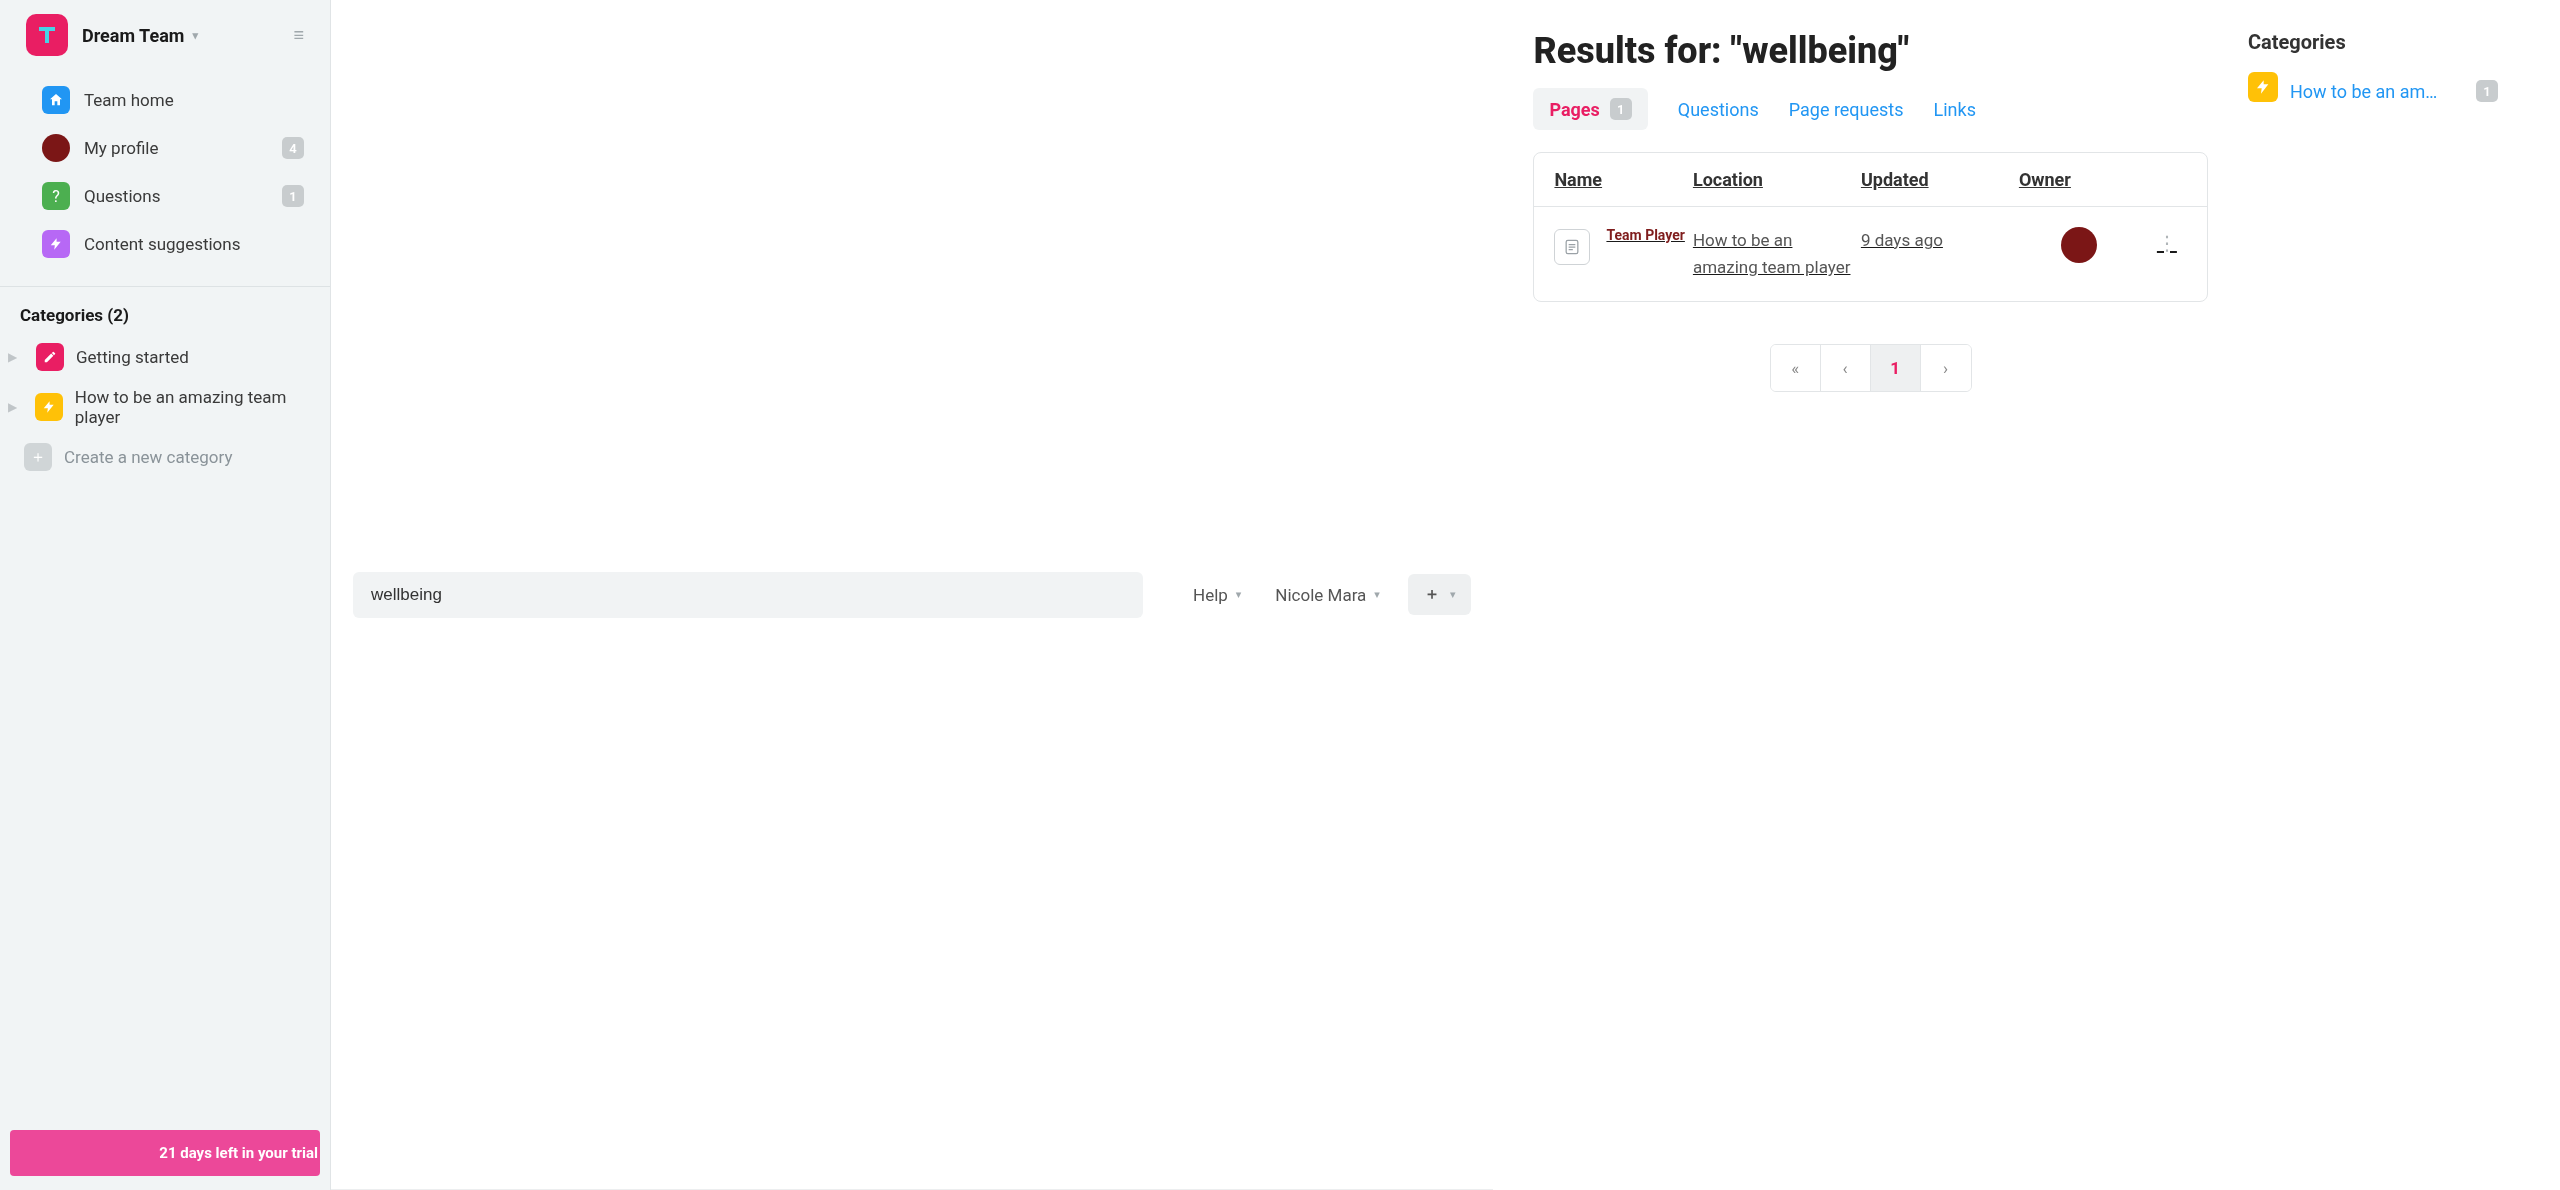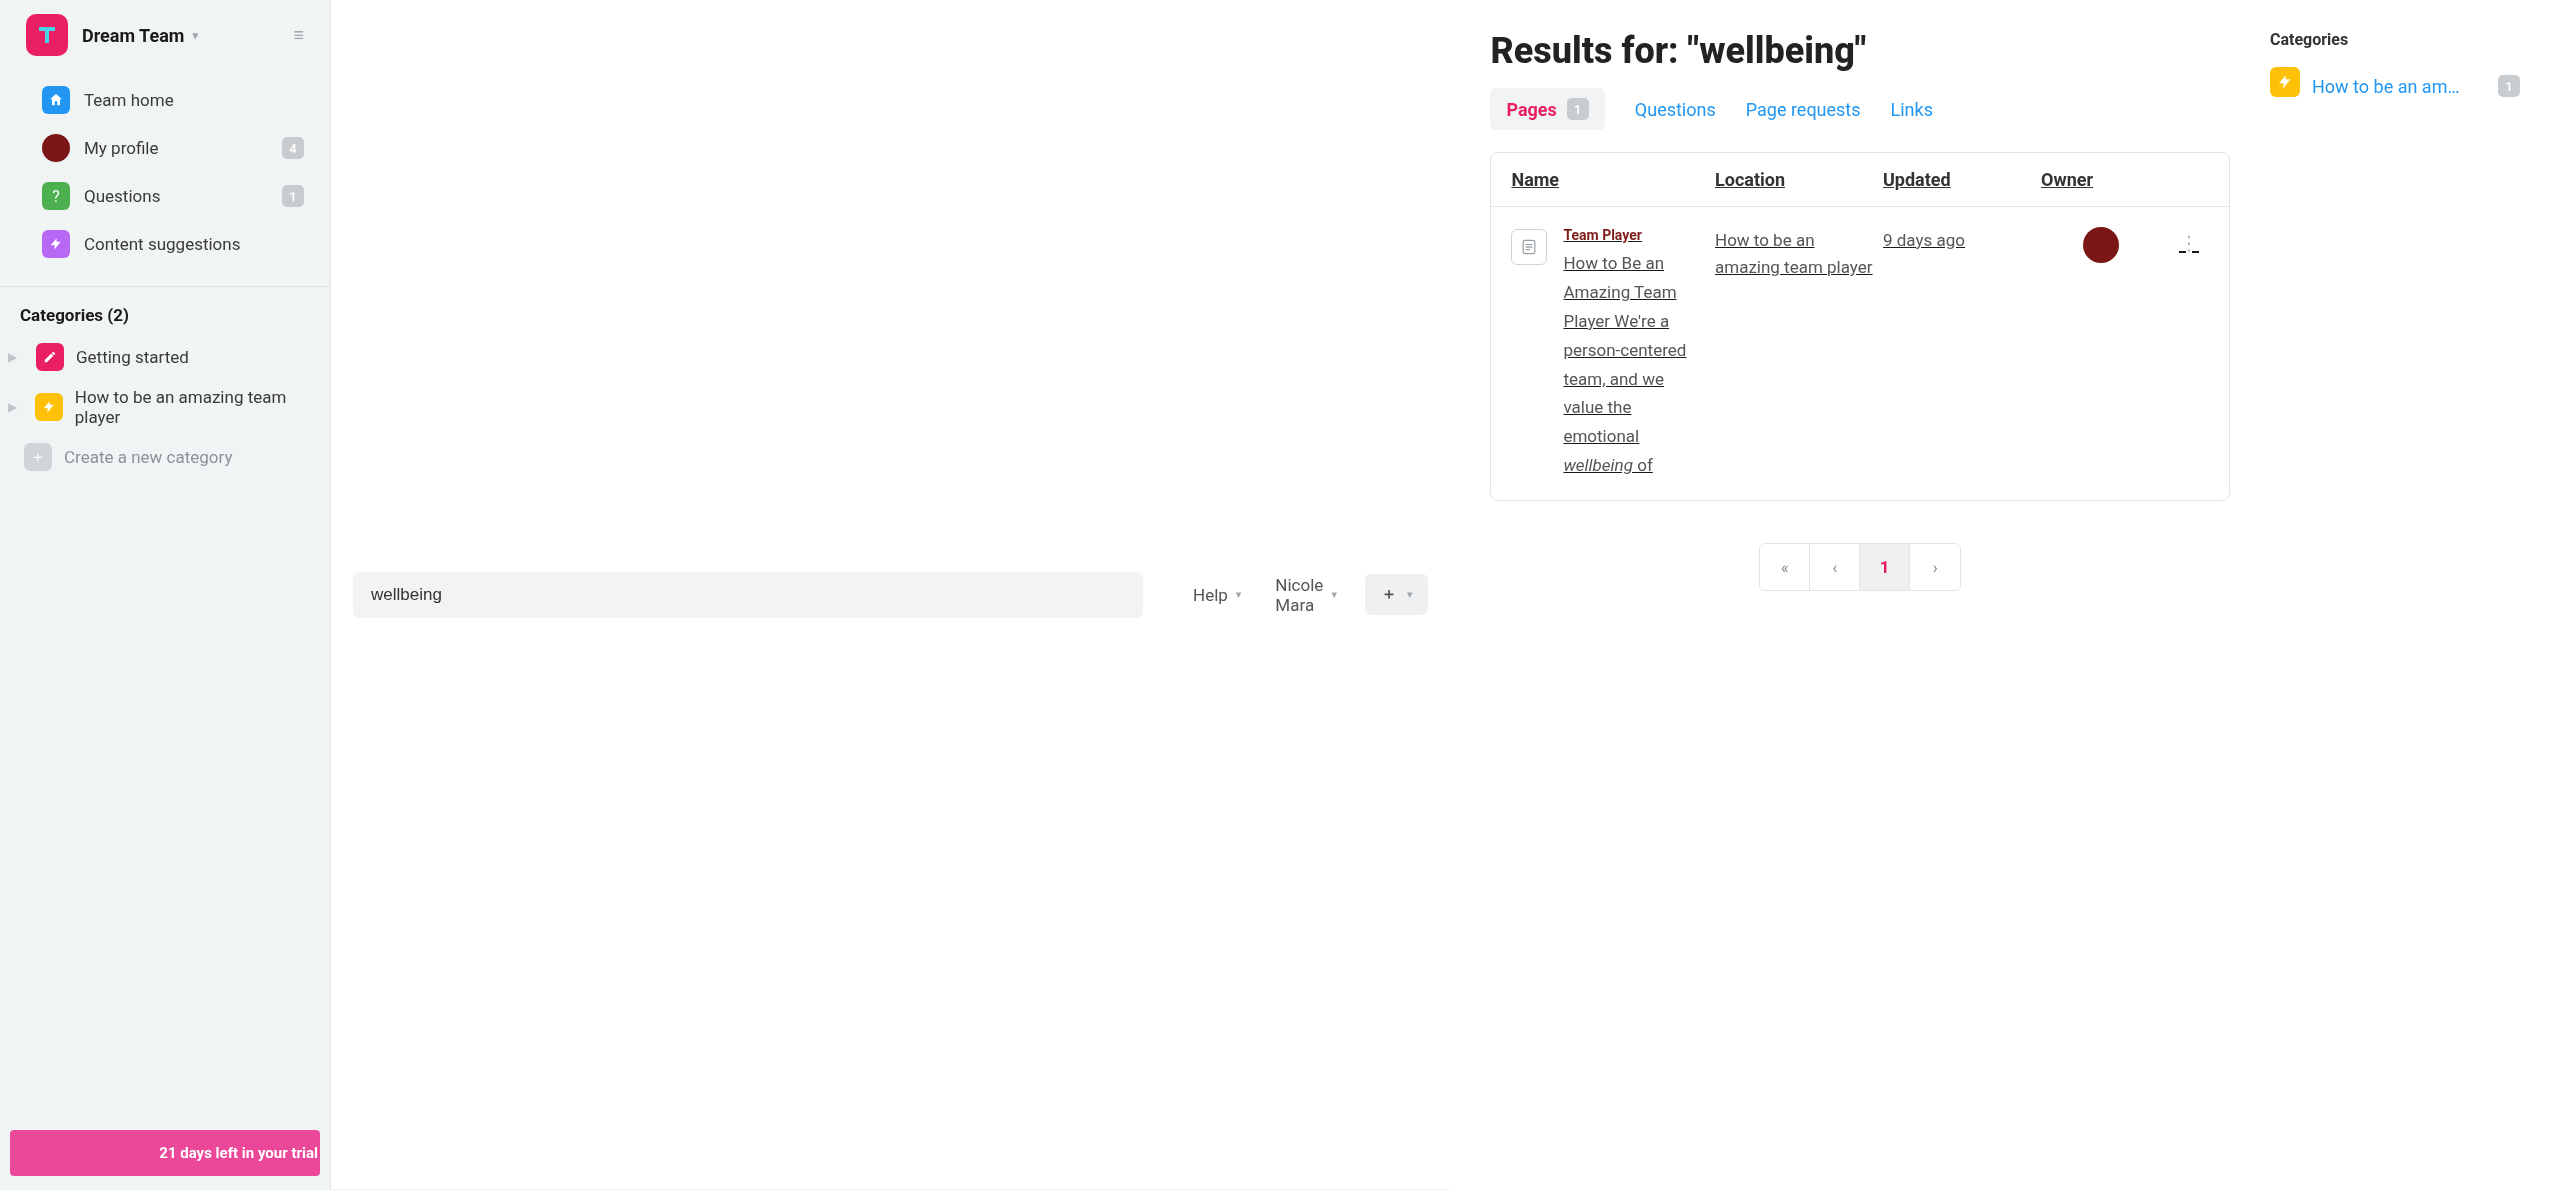--- a/index.html
+++ b/index.html
@@ -255,21 +255,21 @@
     display:flex; align-items:center; justify-content:center;
     font-size:17px;
     color:#888;
     cursor:pointer;
     border-right:1px solid #e2e5e7;
     background:#fff;
   }
   .pg-btn:last-child { border-right:none; }
   .pg-btn.active { background:#eef0f1; color:#e91e63; font-weight:700; }
   
-  .side-title { font-weight:700; font-size:16px; color:#333; margin-bottom:18px; }
+  .side-title { font-weight:700; font-size:20px; color:#333; margin-bottom:18px; }
   .side-cat {
     display:flex; align-items:flex-end; gap:12px;
     color:#2196f3; font-size:18px; cursor:pointer;
   }
   .side-cat .ic { width:30px; height:30px; border-radius:6px; display:flex;align-items:center;justify-content:center; }
   .side-cat .lbl { flex:1; overflow:hidden; text-overflow:ellipsis; white-space:nowrap; }
 </style>
 </head>
 <body>
 
@@ -404,23 +404,20 @@
               <div class="page-icon">
                 <svg width="20" height="20" viewBox="0 0 24 24">
                     <rect x="5" y="4" width="14" height="16" rx="2" fill="none" stroke="currentColor" stroke-width="1.5"></rect>
                     <line x1="8" y1="9" x2="16" y2="9" stroke="currentColor" stroke-width="1.5"></line>
                     <line x1="8" y1="12" x2="16" y2="12" stroke="currentColor" stroke-width="1.5"></line>
                     <line x1="8" y1="15" x2="13" y2="15" stroke="currentColor" stroke-width="1.5"></line>
                   </svg>
               </div>
               <div>
                 <div class="row-title">Team Player</div>
-                <div class="row-snippet">
-                  <span>How to Be an Amazing Team Player We're a person-centered team, and we value the emotional </span><em>wellbeing</em><span> of</span>
-                </div>
               </div>
             </div>
             <div class="loc-cell">How to be an amazing team player</div>
             <div class="upd-cell">9 days ago</div>
             <div class="owner-cell">
               <div class="avatar"></div>
             </div>
             <div class="kebab">⋮</div>
           </div>
         </div>

